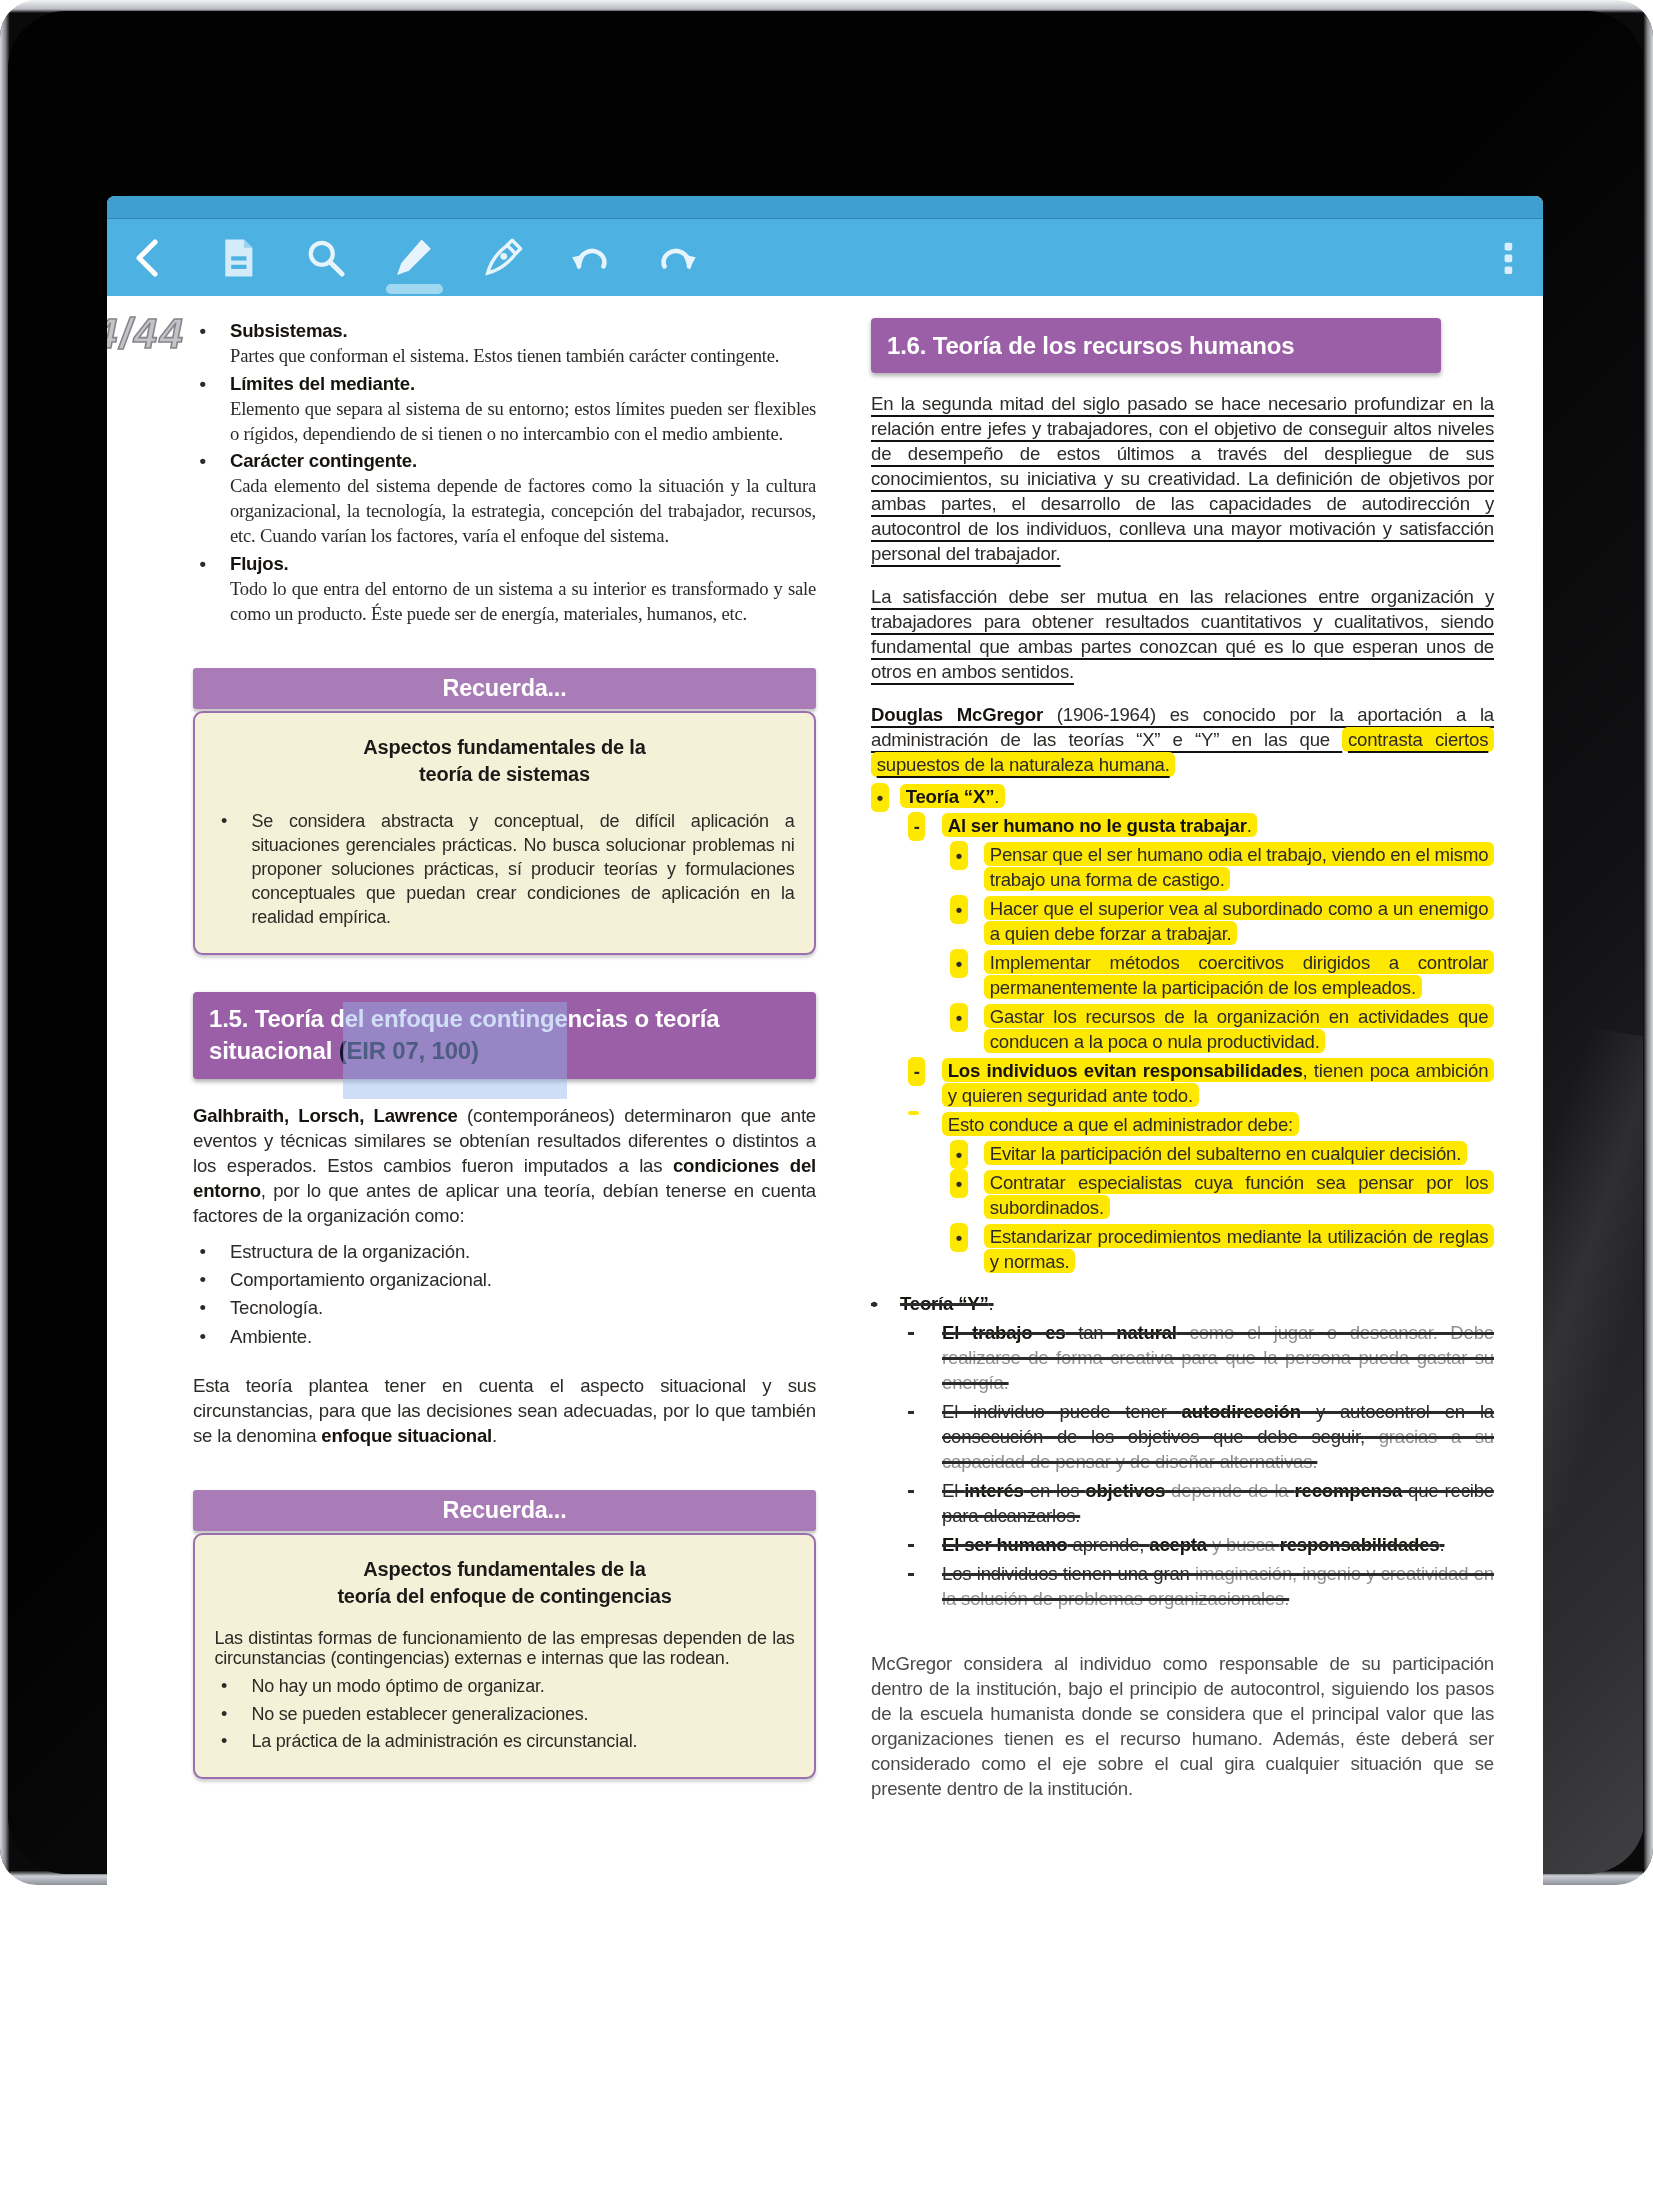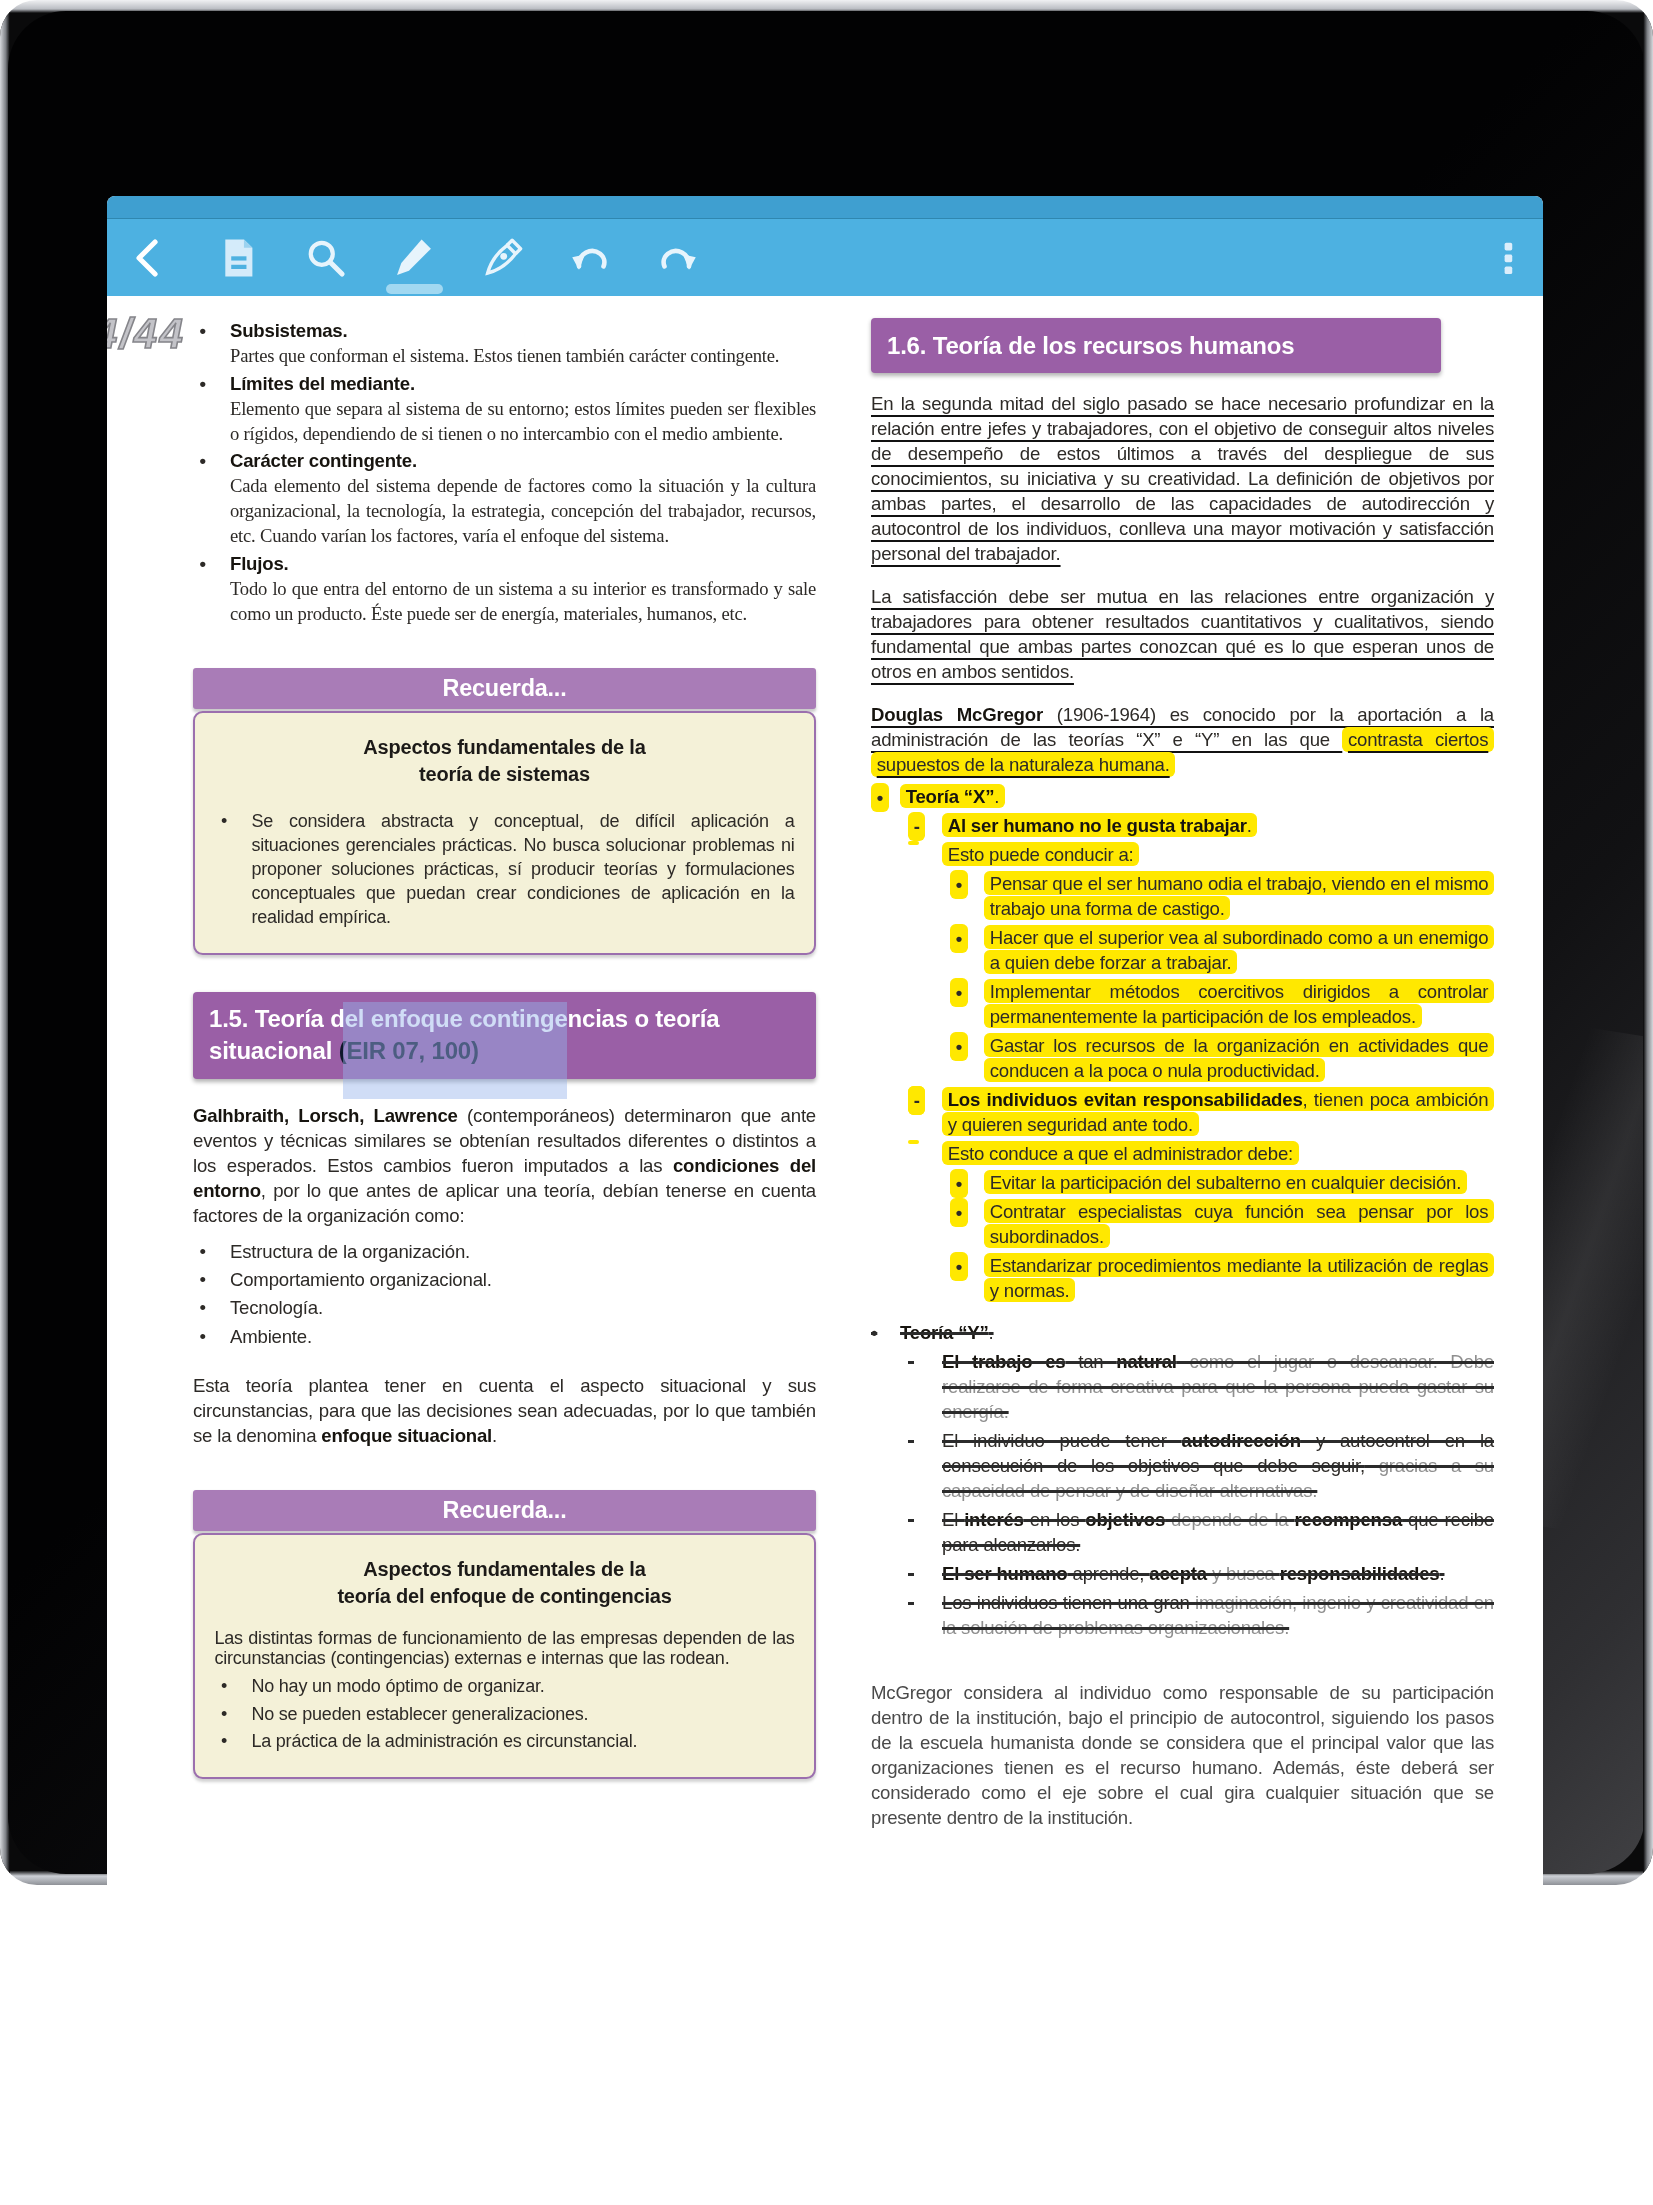--- a/index.html
+++ b/index.html
@@ -247,21 +247,20 @@
           </div>
         </div>
       <div class="col col-right">
           <div class="sec-header"><span>1.6. Teoría de los recursos humanos</span></div>
           <div class="para"><span class="u">En la segunda mitad del siglo pasado se hace necesario profundizar en la relación entre jefes y trabajadores, con el objetivo de conseguir altos niveles de desempeño de estos últimos a través del despliegue de sus conocimientos, su iniciativa y su creatividad. La definición de objetivos por ambas partes, el desarrollo de las capacidades de autodirección y autocontrol de los individuos, conlleva una mayor motivación y satisfacción personal del trabajador.</span></div>
           <div class="para"><span class="u">La satisfacción debe ser mutua en las relaciones entre organización y trabajadores para obtener resultados cuantitativos y cualitativos, siendo fundamental que ambas partes conozcan qué es lo que esperan unos de otros en ambos sentidos.</span></div>
           <div class="para"><span class="b u">Douglas McGregor</span><span class="u"> (1906-1964) es conocido por la aportación a la administración de las teorías “X” e “Y” en las que </span><span class="hl"><span class="u">contrasta ciertos supuestos de la naturaleza humana.</span></span></div>
           <div class="hlist">
             <div class="li lv1"><span class="mk hl">•</span><span class="hl"><span class="b">Teoría “X”</span><span class="">.</span></span></div>
             <div class="li lv2"><span class="mk hl">-</span><span class="hl"><span class="b">Al ser humano no le gusta trabajar</span><span class="">.</span></span></div>
-            <div class="li lv2"><span class="mk hl"></span><span class="hl"><span class="">Esto puede conducir a:</span></span></div>
             <div class="li lv3"><span class="mk hl">•</span><span class="hl"><span class="">Pensar que el ser humano odia el trabajo, viendo en el mismo trabajo una forma de castigo.</span></span></div>
             <div class="li lv3"><span class="mk hl">•</span><span class="hl"><span class="">Hacer que el superior vea al subordinado como a un enemigo a quien debe forzar a trabajar.</span></span></div>
             <div class="li lv3"><span class="mk hl">•</span><span class="hl"><span class="">Implementar métodos coercitivos dirigidos a controlar permanentemente la participación de los empleados.</span></span></div>
             <div class="li lv3"><span class="mk hl">•</span><span class="hl"><span class="">Gastar los recursos de la organización en actividades que conducen a la poca o nula productividad.</span></span></div>
             <div class="li lv2"><span class="mk hl">-</span></div>
             <div class="li lv2"><span class="mk hl">-</span><span class="hl"><span class="b">Los individuos evitan responsabilidades</span><span class="">, tienen poca ambición y quieren seguridad ante todo.</span></span></div>
             <div class="li lv2"><span class="mk hl"></span><span class="hl"><span class="">Esto conduce a que el administrador debe:</span></span></div>
             <div class="li lv3"><span class="mk hl">•</span><span class="hl"><span class="">Evitar la participación del subalterno en cualquier decisión.</span></span></div>
             <div class="li lv3"><span class="mk hl">•</span><span class="hl"><span class="">Contratar especialistas cuya función sea pensar por los subordinados.</span></span></div>
             <div class="li lv3"><span class="mk hl">•</span><span class="hl"><span class="">Estandarizar procedimientos mediante la utilización de reglas y normas.</span></span></div>

